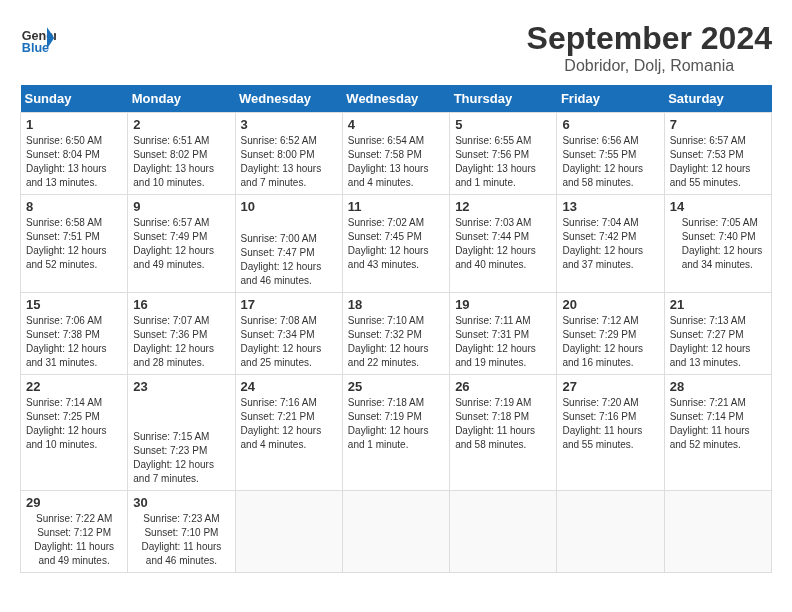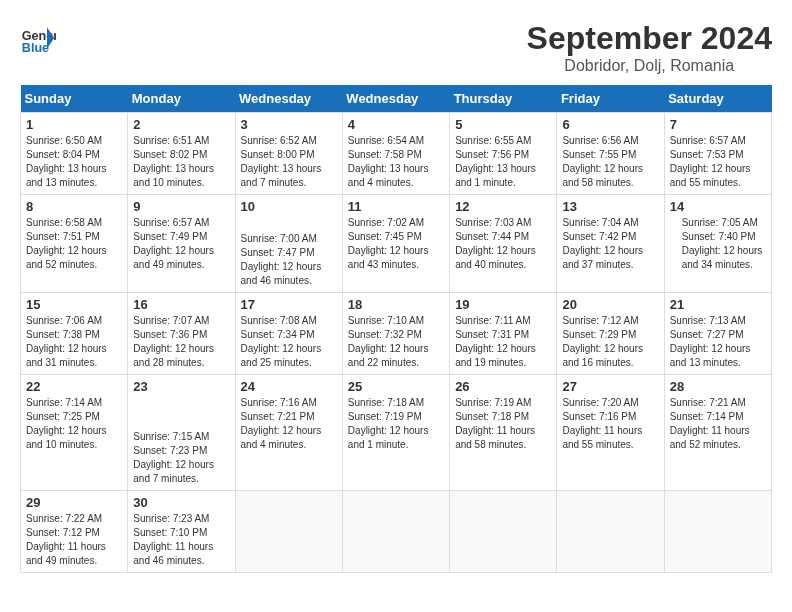--- a/index.html
+++ b/index.html
@@ -309,28 +309,28 @@
           <span class="day-num">28</span>
           <div class="day-info" style="white-space: pre-line;">Sunrise: 7:21 AM
 Sunset: 7:14 PM
 Daylight: 11 hours
 and 52 minutes.</div>
         </td>
       </tr>
       <tr>
         <td>
           <span class="day-num">29</span>
-          <div class="day-info" style="white-space: pre-line;">Sunrise: 7:22 AM
+          <div class="day-info" style="white-space: pre-line; text-align: center;">Sunrise: 7:22 AM
 Sunset: 7:12 PM
 Daylight: 11 hours
 and 49 minutes.</div>
         </td>
         <td>
           <span class="day-num">30</span>
-          <div class="day-info" style="white-space: pre-line;">Sunrise: 7:23 AM
+          <div class="day-info" style="white-space: pre-line; text-align: center;">Sunrise: 7:23 AM
 Sunset: 7:10 PM
 Daylight: 11 hours
 and 46 minutes.</div>
         </td>
         <td class="empty"></td>
         <td class="empty"></td>
         <td class="empty"></td>
         <td class="empty"></td>
         <td class="empty"></td>
       </tr>

